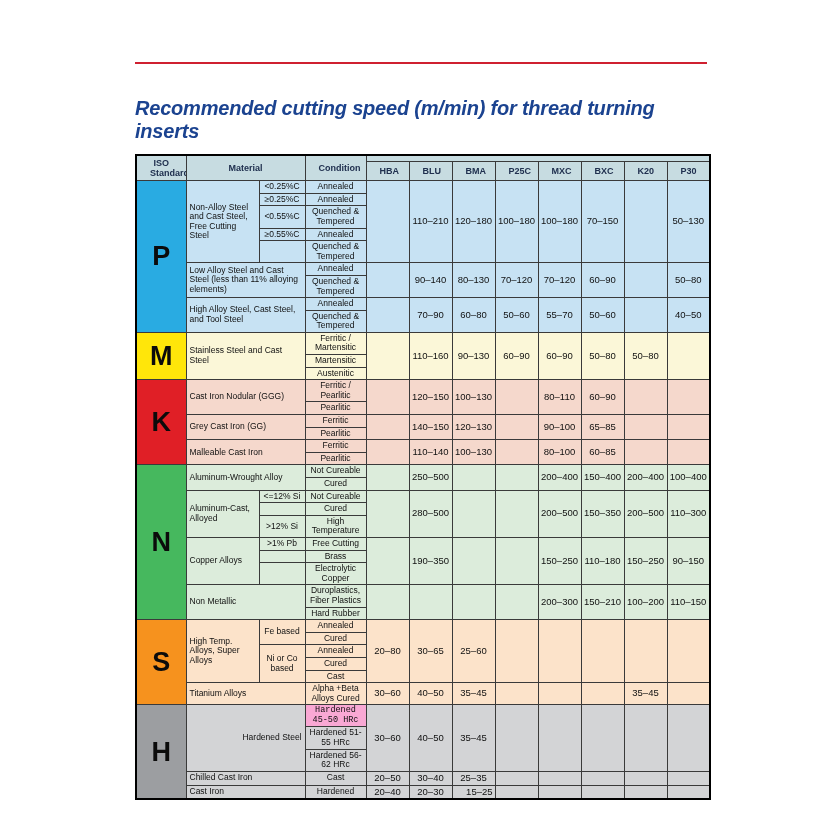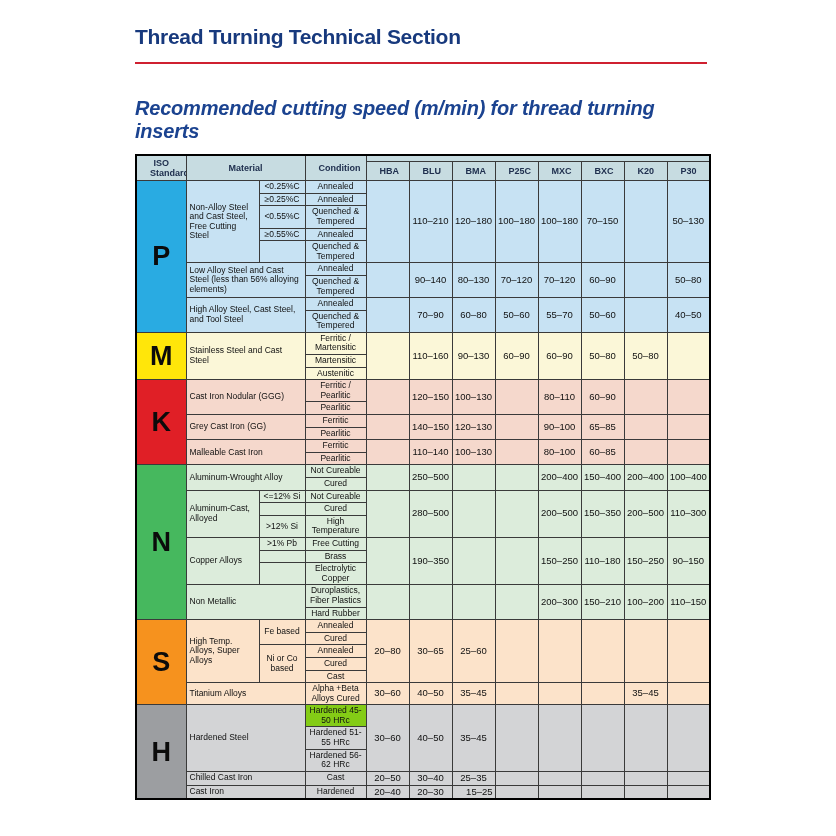--- a/index.html
+++ b/index.html
@@ -30,21 +30,20 @@
   td.spec { font-size: 8.5px; }
   td.cond { font-size: 8.5px; }
   td.val  { font-size: 9.5px; }
 </style>
 </head>
 <body>
 
 <div class="page">
 
   <div class="top-header">
-    <div class="page-title">Thread Turning Technical Section</div>
   </div>
 
   <div class="red-rule"></div>
 
   <div class="doc-title">Recommended cutting speed (m/min) for thread turning inserts</div>
 
   <table>
     <colgroup>
       <col style="width:50px">
         <col style="width:73px">
@@ -102,21 +101,21 @@
         </tr>
         <tr>
           <td rowspan="1" class="spec" style="background: rgb(199, 226, 243);">≥0.55%C</td>
           <td class="cond" style="background: rgb(199, 226, 243);">Annealed</td>
         </tr>
         <tr>
           <td rowspan="1" class="spec" style="background: rgb(199, 226, 243);"></td>
           <td class="cond" style="background: rgb(199, 226, 243);">Quenched &amp; Tempered</td>
         </tr>
         <tr>
-          <td rowspan="2" colspan="2" class="mat" style="background: rgb(199, 226, 243);">Low Alloy Steel and Cast Steel (less than 56% alloying elements)</td>
+          <td rowspan="2" colspan="2" class="mat" style="background: rgb(199, 226, 243);">Low Alloy Steel and Cast Steel (less than 11% alloying elements)</td>
           <td class="cond" style="background: rgb(199, 226, 243);">Annealed</td>
           <td rowspan="2" class="val" style="background: rgb(199, 226, 243);"></td>
           <td rowspan="2" class="val" style="background: rgb(199, 226, 243);">90–140</td>
           <td rowspan="2" class="val" style="background: rgb(199, 226, 243);">80–130</td>
           <td rowspan="2" class="val" style="background: rgb(199, 226, 243);">70–120</td>
           <td rowspan="2" class="val" style="background: rgb(199, 226, 243);">70–120</td>
           <td rowspan="2" class="val" style="background: rgb(199, 226, 243);">60–90</td>
           <td rowspan="2" class="val" style="background: rgb(199, 226, 243);"></td>
           <td rowspan="2" class="val" style="background: rgb(199, 226, 243);">50–80</td>
         </tr>
@@ -310,22 +309,22 @@
           <td rowspan="1" class="val" style="background: rgb(252, 227, 202);">40–50</td>
           <td rowspan="1" class="val" style="background: rgb(252, 227, 202);">35–45</td>
           <td rowspan="1" class="val" style="background: rgb(252, 227, 202);"></td>
           <td rowspan="1" class="val" style="background: rgb(252, 227, 202);"></td>
           <td rowspan="1" class="val" style="background: rgb(252, 227, 202);"></td>
           <td rowspan="1" class="val" style="background: rgb(252, 227, 202);">35–45</td>
           <td rowspan="1" class="val" style="background: rgb(252, 227, 202);"></td>
         </tr>
         <tr>
           <td rowspan="5" class="letter" style="background: rgb(156, 158, 161);">H</td>
-          <td rowspan="3" colspan="2" class="mat" style="background: rgb(211, 212, 214);">Hardened Steel</td>
-          <td class="cond" style="background: #84cc16;">Hardened 45-50 HRc</td>
+          <td rowspan="3" colspan="2" class="mat" style="background: rgb(211, 212, 214); text-align: right;">Hardened Steel</td>
+          <td class="cond" style="background: #f9a8d4; font-family: Liberation Mono, monospace;">Hardened 45-50 HRc</td>
           <td rowspan="3" class="val" style="background: rgb(211, 212, 214);">30–60</td>
           <td rowspan="3" class="val" style="background: rgb(211, 212, 214);">40–50</td>
           <td rowspan="3" class="val" style="background: rgb(211, 212, 214);">35–45</td>
           <td rowspan="3" class="val" style="background: rgb(211, 212, 214);"></td>
           <td rowspan="3" class="val" style="background: rgb(211, 212, 214);"></td>
           <td rowspan="3" class="val" style="background: rgb(211, 212, 214);"></td>
           <td rowspan="3" class="val" style="background: rgb(211, 212, 214);"></td>
           <td rowspan="3" class="val" style="background: rgb(211, 212, 214);"></td>
         </tr>
         <tr>

